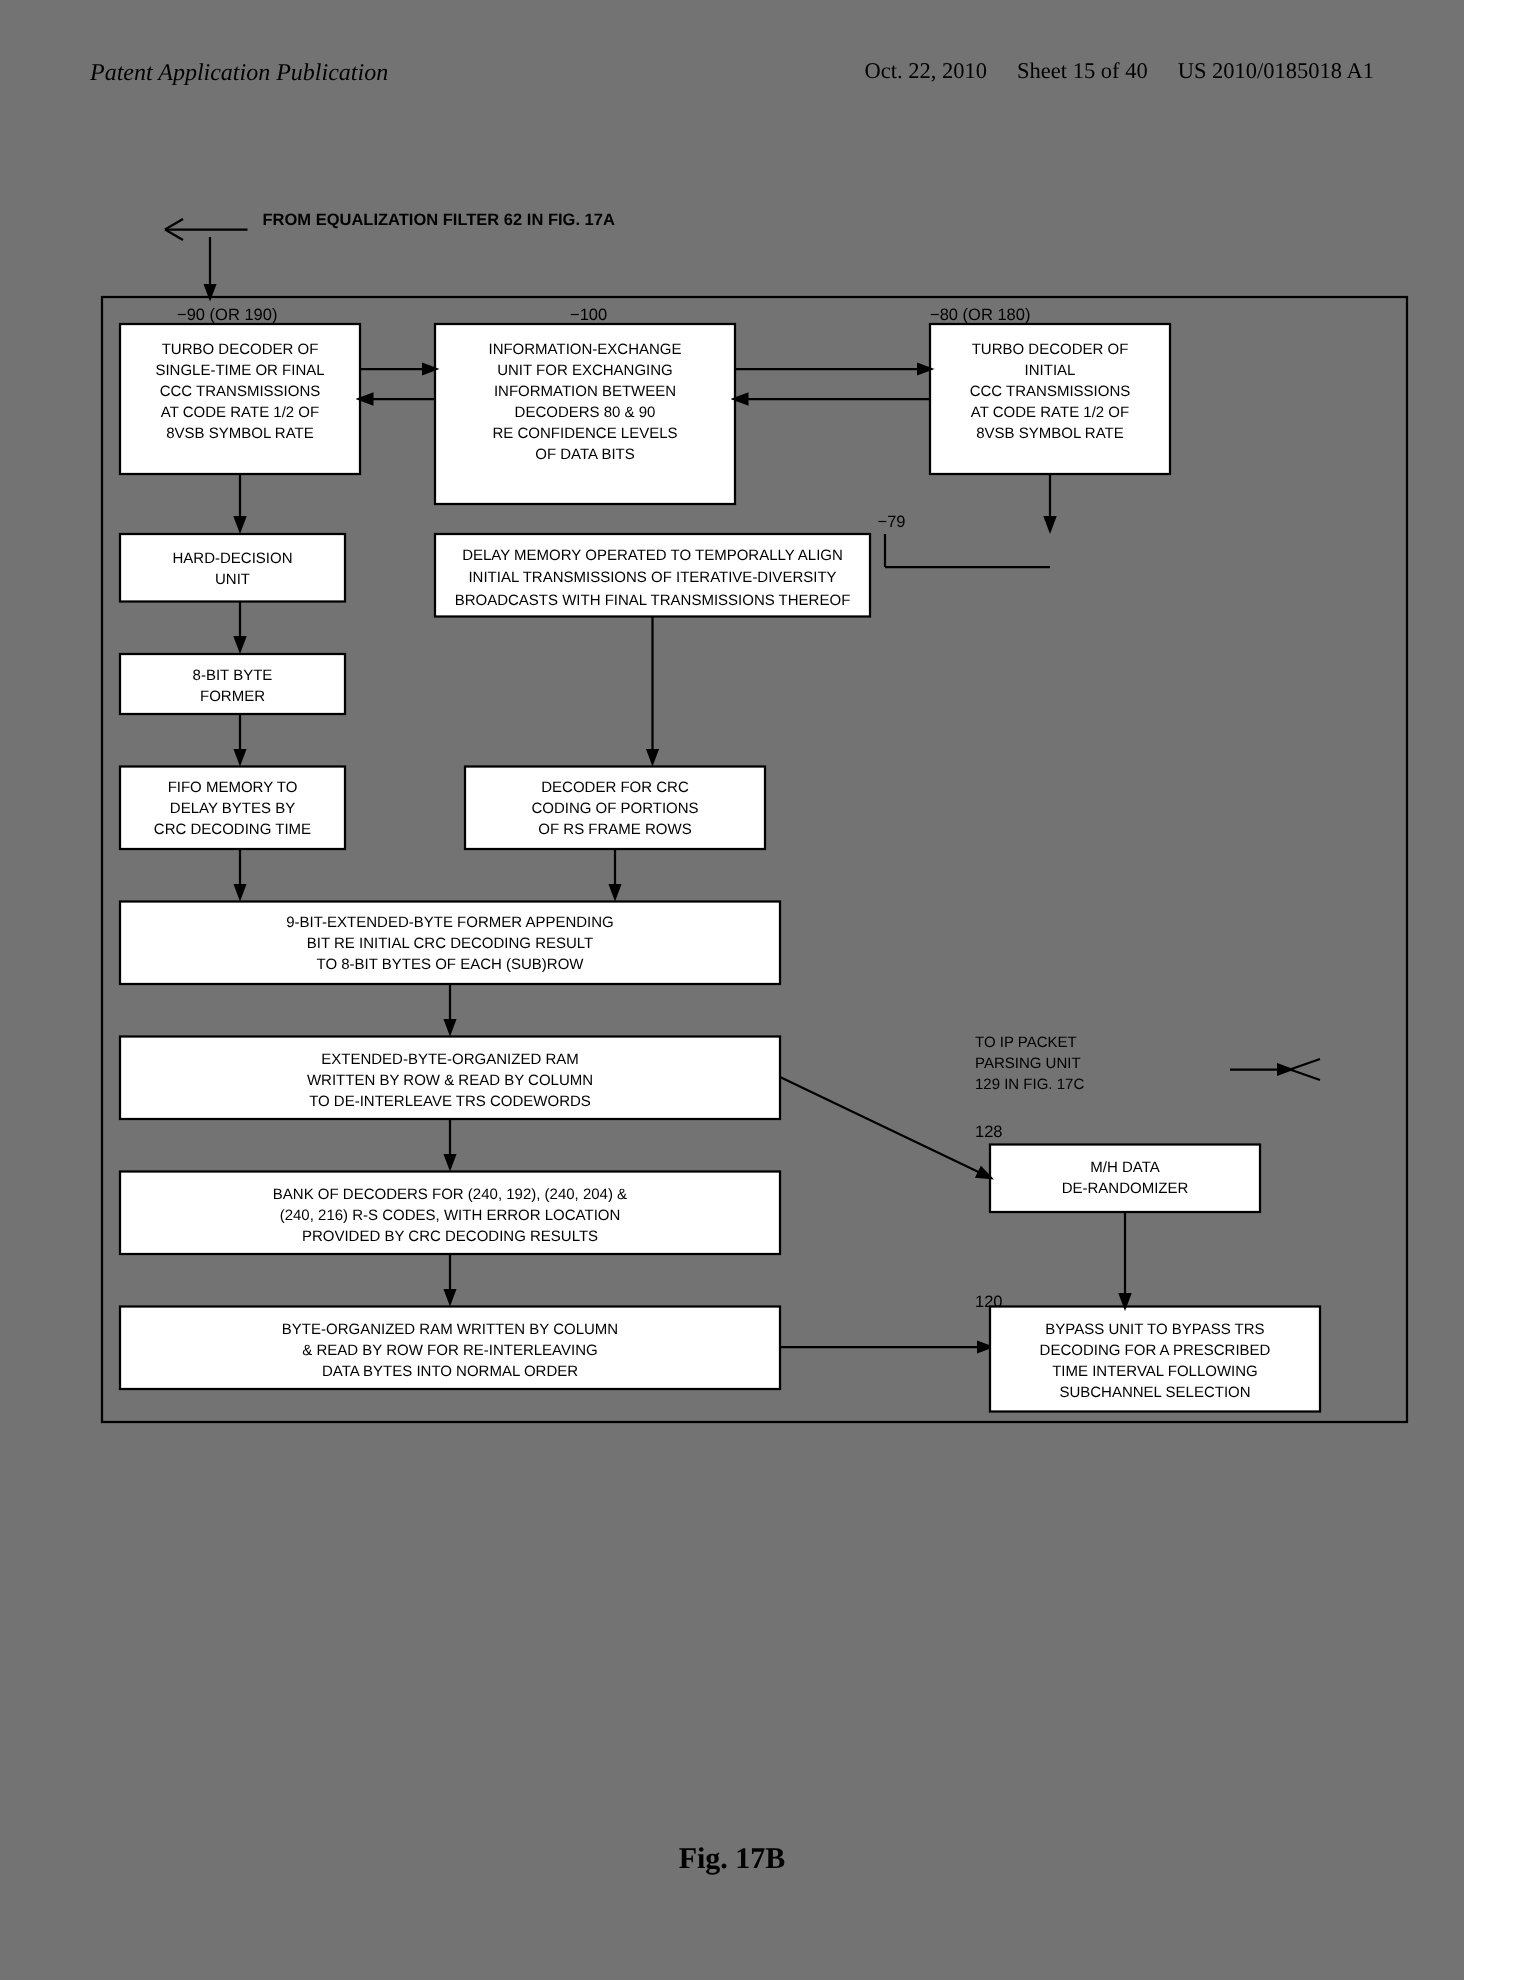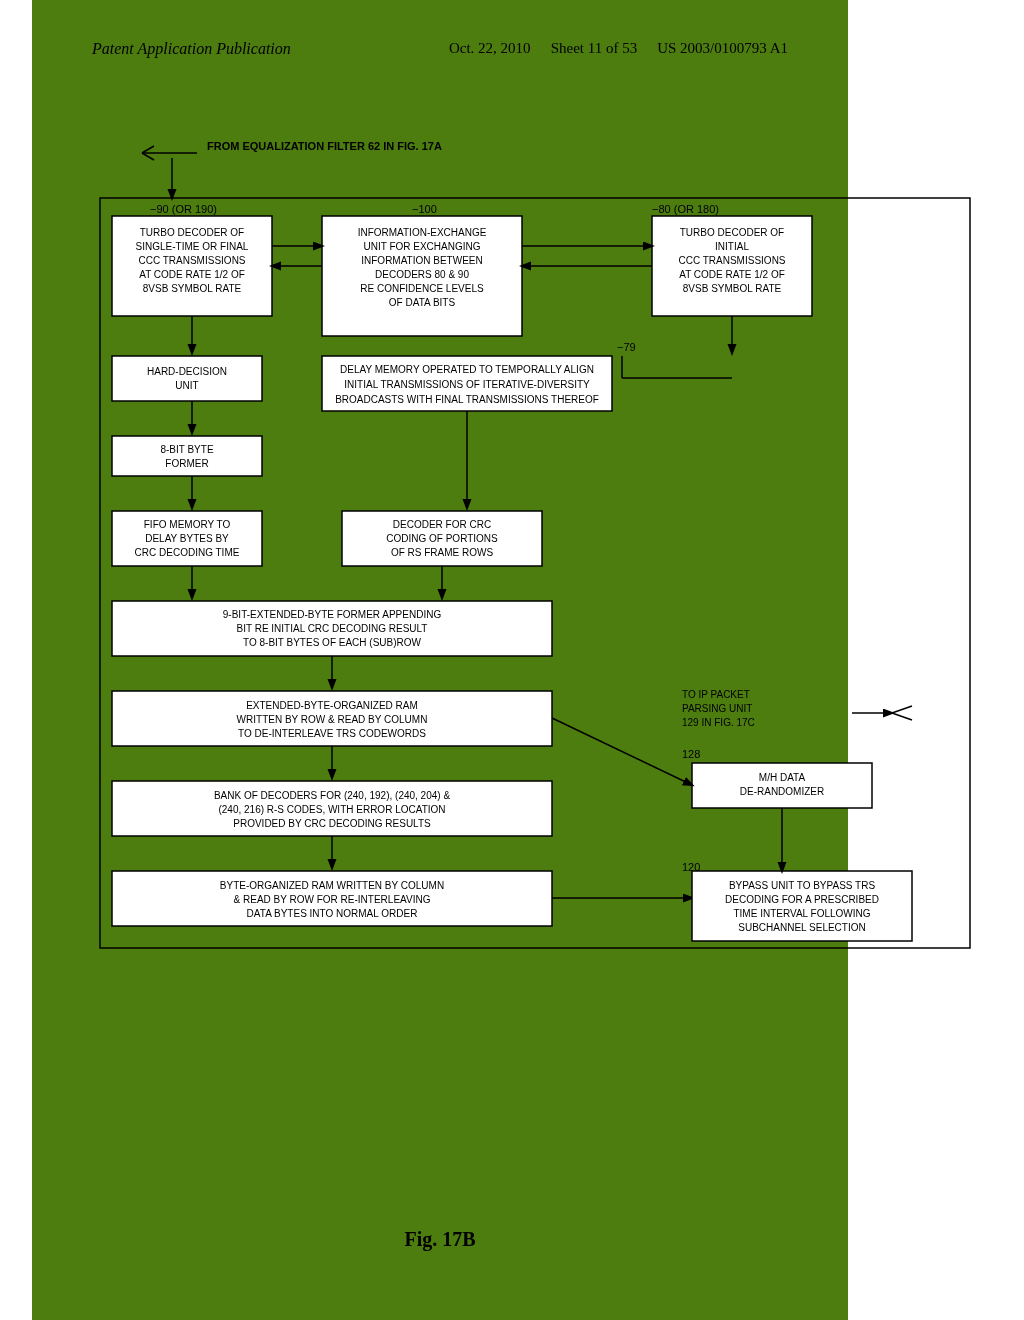--- a/index.html
+++ b/index.html
@@ -5,26 +5,25 @@
     * { box-sizing: border-box; margin: 0; padding: 0; }
     body {
       background: #fff;
       font-family: 'Times New Roman', Times, serif;
       width: 1024px;
       min-height: 1320px;
       position: relative;
       overflow-x: hidden;
     }
     .page {
-      width: 816px;
+      width: 976px;
       min-height: 1320px;
-      background: #4d7c0f;
+      background: #737373;
       padding: 0;
       position: relative;
-      margin-left: 32px;
     }
     .header {
       display: flex;
       justify-content: space-between;
       align-items: flex-start;
       padding: 40px 60px 20px 60px;
       font-size: 15px;
       font-style: italic;
     }
     .header-left {
@@ -65,22 +64,22 @@
   </style>
 </head>
 <body>
 
 <div class="page">
   <div class="header">
     <div class="header-left">Patent Application Publication</div>
     <div class="header-right">
       <div class="header-right-top">
         <span>Oct. 22, 2010</span>
-        <span>Sheet 11 of 53</span>
-        <span>US 2003/0100793 A1</span>
+        <span>Sheet 15 of 40</span>
+        <span>US 2010/0185018 A1</span>
       </div>
     </div>
   </div>
 
   <div class="diagram-area">
     <svg class="diagram-svg" width="900" height="1100" viewBox="0 0 900 1100">
 
       <path d="M 80 60 L 80 100" stroke="#000" stroke-width="1.5" fill="none" marker-end="url(#arrow)"></path>
       <path d="M 50 55 L 105 55" stroke="#000" stroke-width="1.5" fill="none"></path>
       <path d="M 50 55 L 62 48 M 50 55 L 62 62" stroke="#000" stroke-width="1.5" fill="none"></path>

